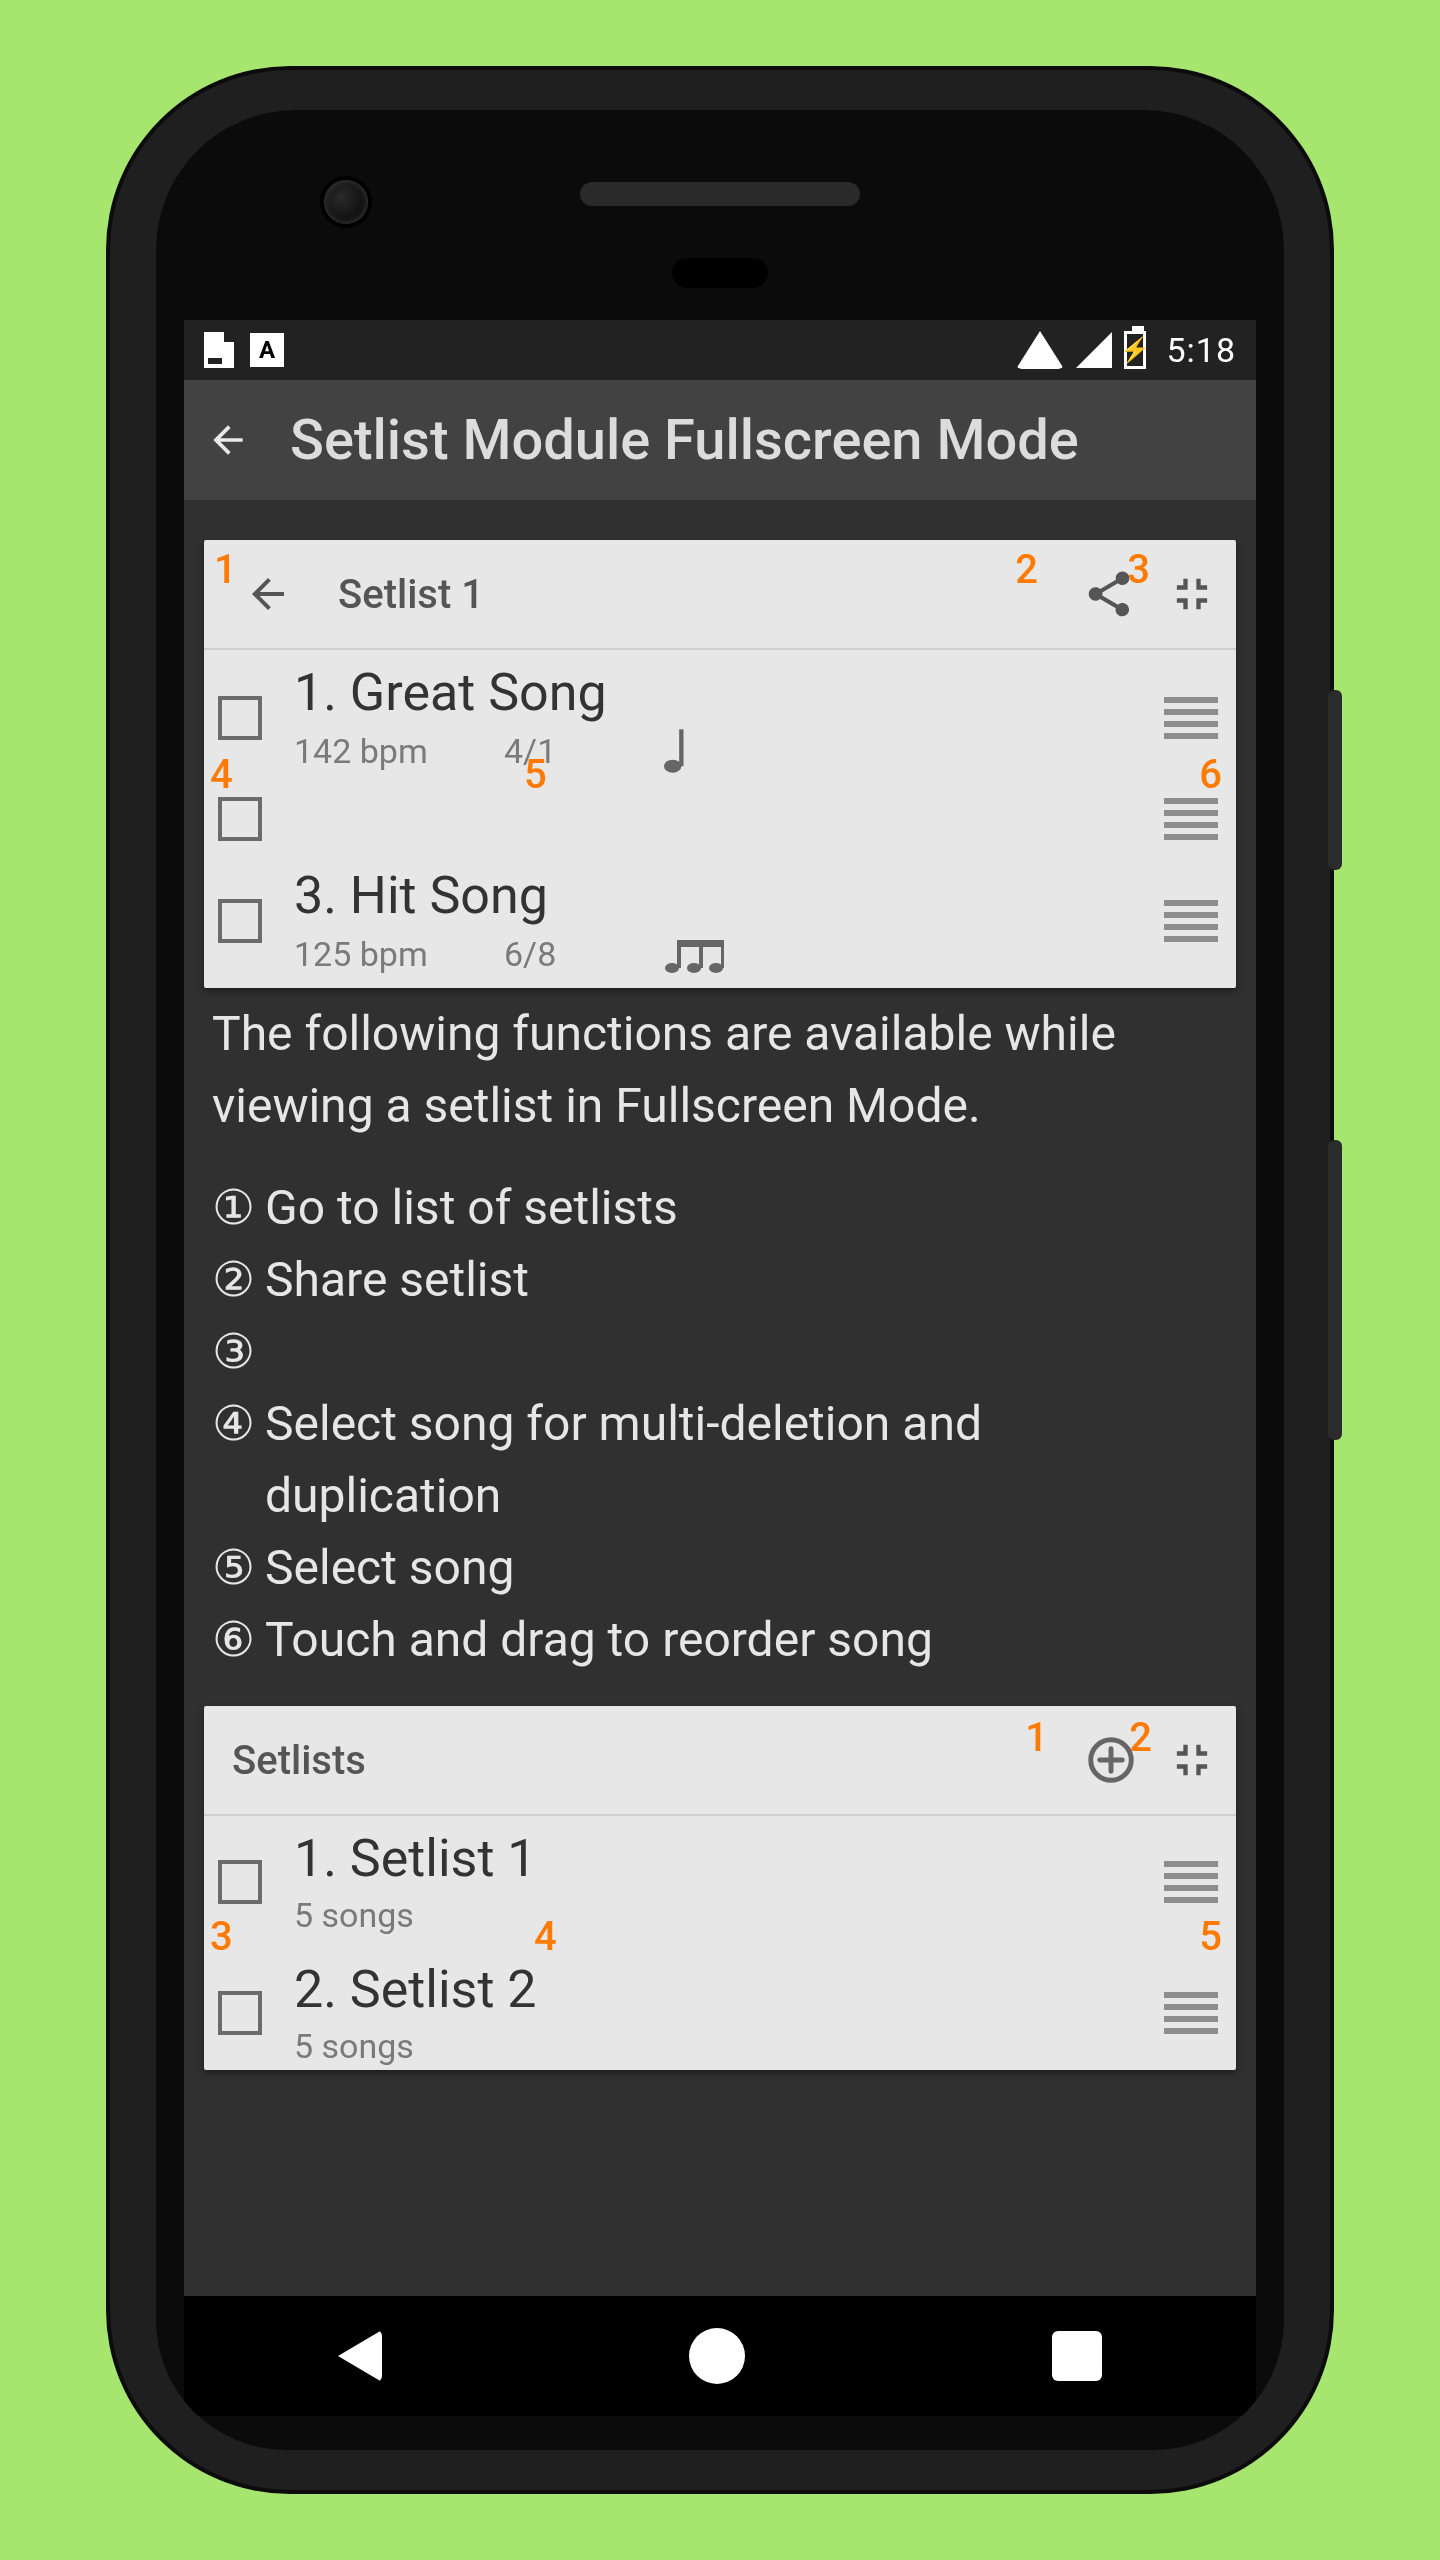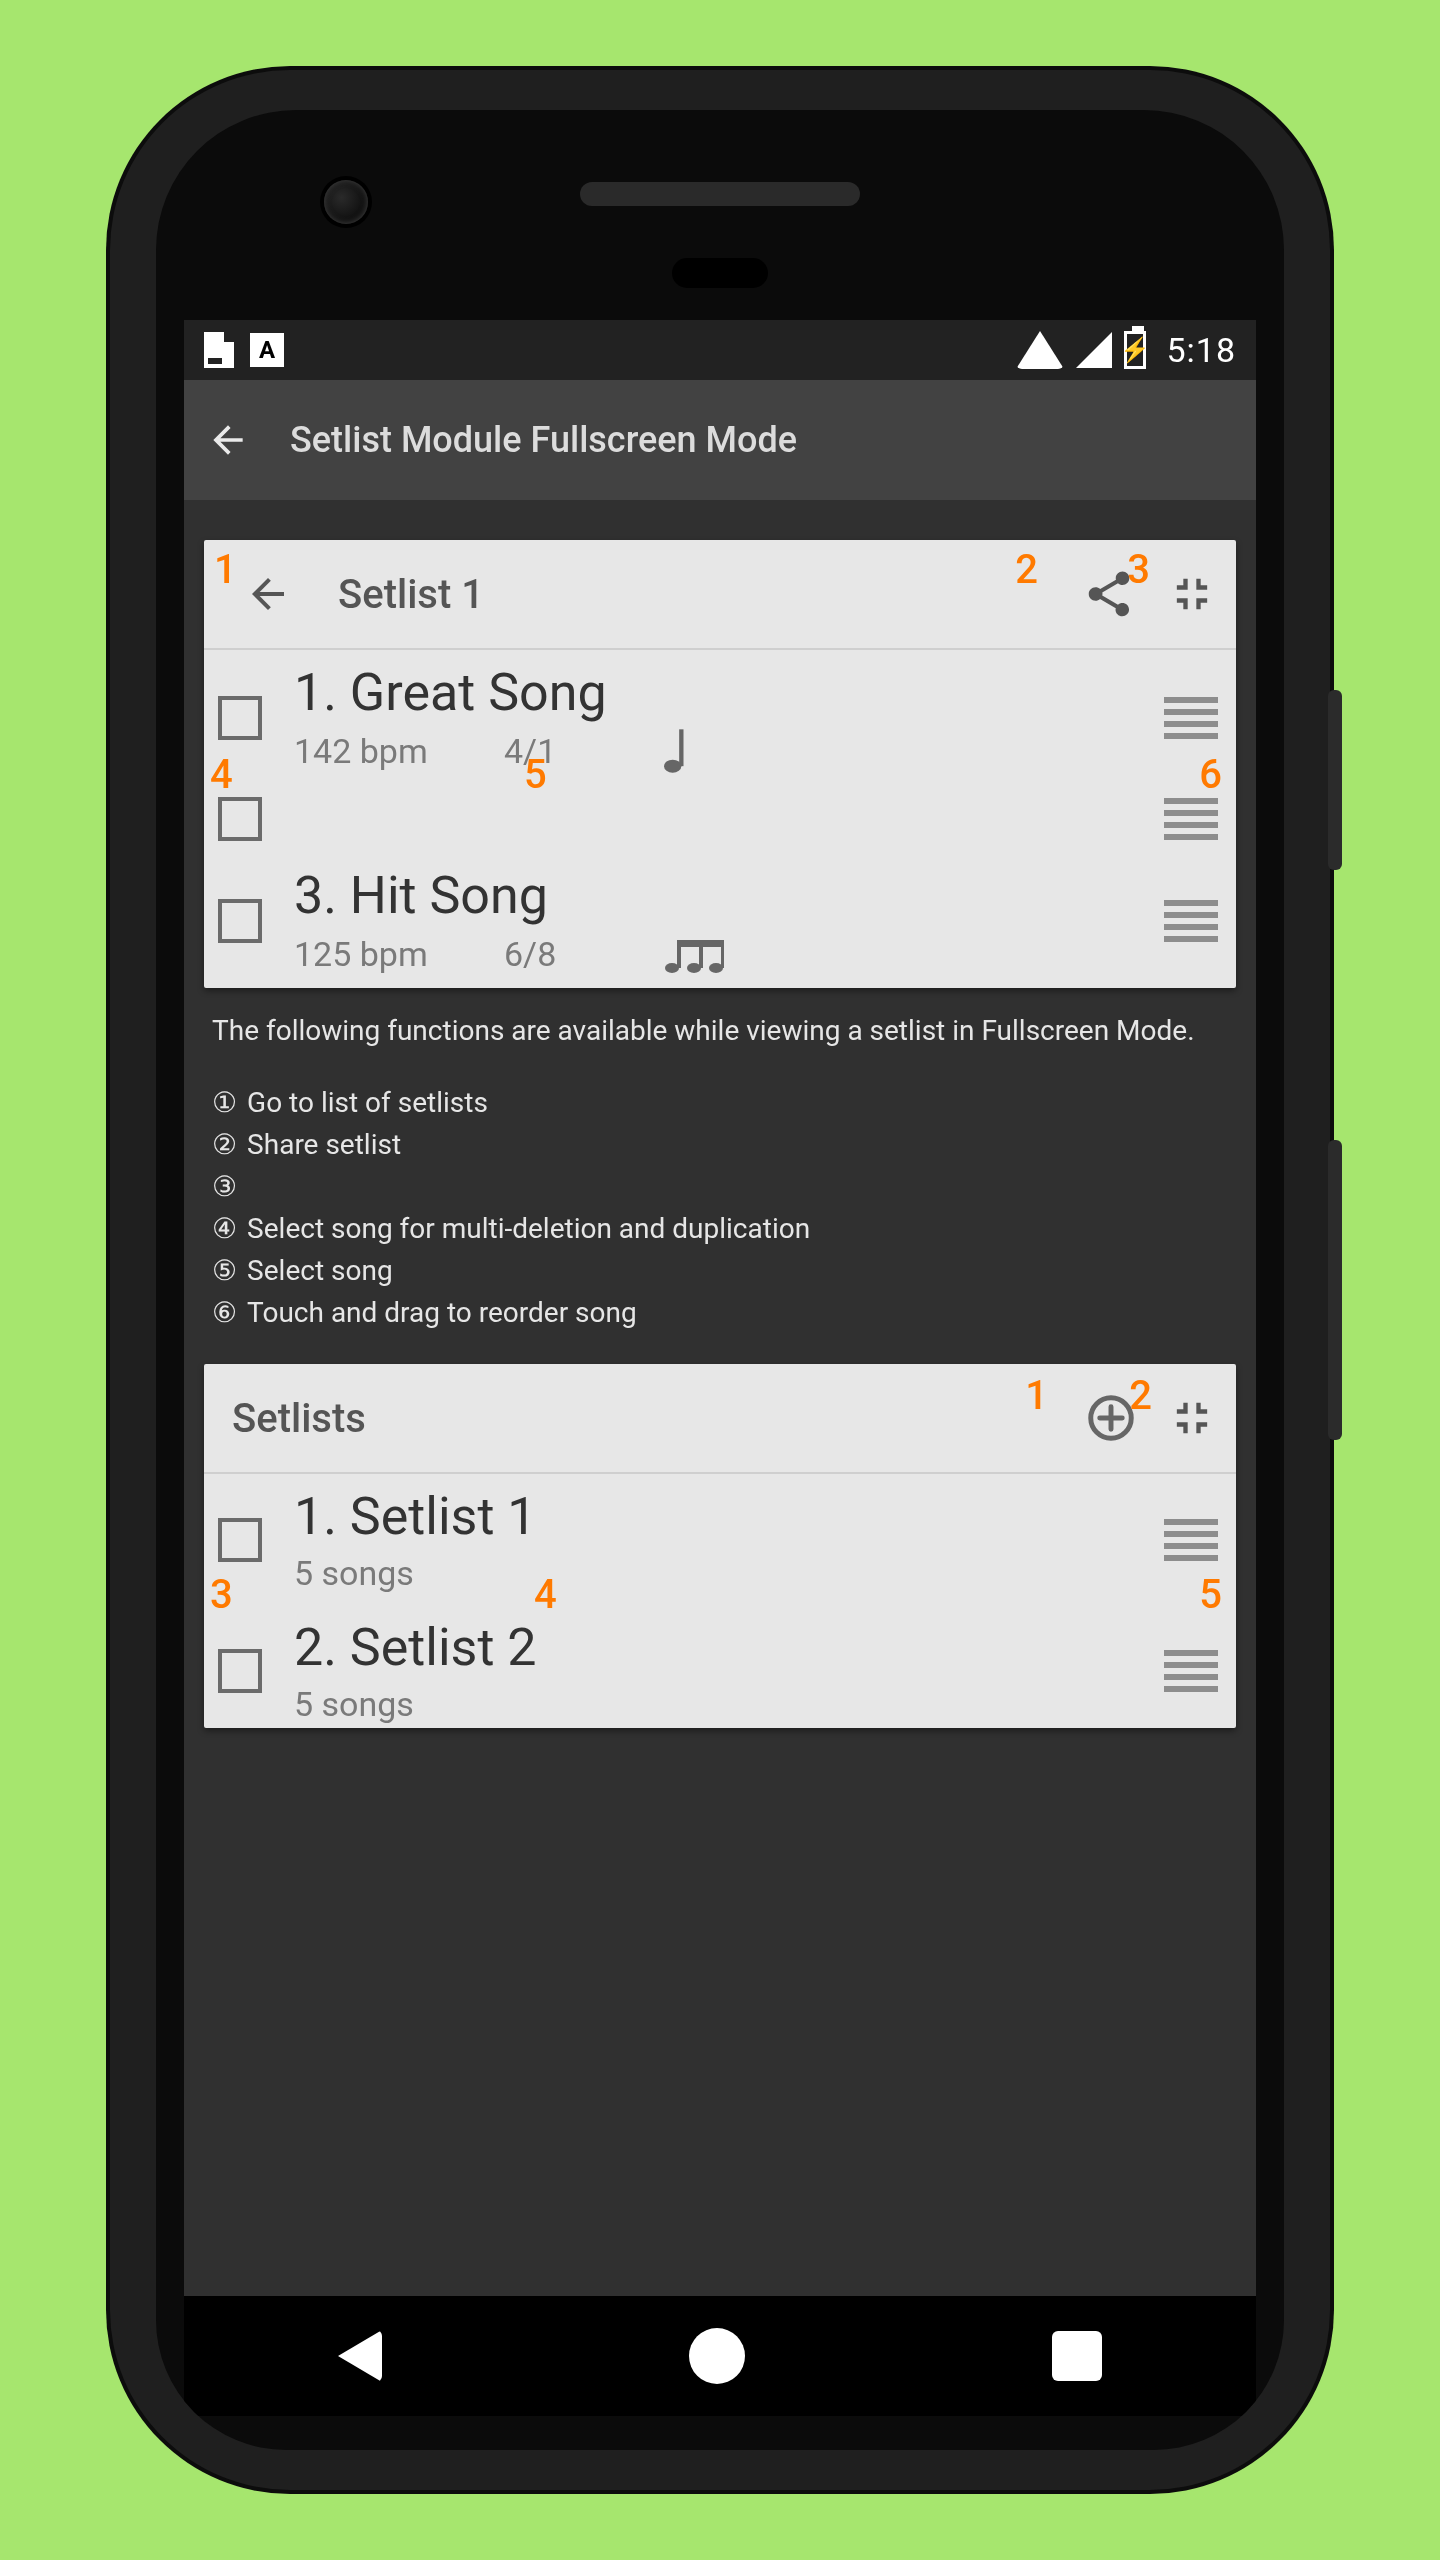--- a/index.html
+++ b/index.html
@@ -135,21 +135,21 @@
   .app-bar {
     height: 120px;
     background: #424242;
     display: flex;
     align-items: center;
     padding: 0 22px;
     color: #e6e6e6;
     flex: none;
   }
   .app-bar .back-arrow { color: #eaeaea; }
-  .app-title { font-size: 36px; margin-left: 40px; color: #dcdcdc; font-weight: 500; }
+  .app-title { font-size: 56px; margin-left: 40px; color: #dcdcdc; font-weight: 500; }
 
   .content {
     flex: 1;
     overflow: hidden;
     padding: 40px 20px 0 20px;
     color: #ececec;
   }
 
   .panel {
     background: #e7e7e7;
@@ -196,22 +196,22 @@
 
   .anno {
     position: absolute;
     color: #ff7a00;
     font-size: 40px;
     font-weight: 500;
     pointer-events: none;
   }
 
   .desc-block {
-    padding: 22px 8px 30px 8px;
-    font-size: 28px;
+    padding: 10px 8px 30px 8px;
+    font-size: 48px;
     line-height: 1.5;
     color: #e6e6e6;
   }
   .fn-list { margin-top: 30px; }
   .fn-item { display: flex; gap: 10px; }
 
   .nav-bar {
     height: 120px;
     background: #000;
     margin: 0 28px 34px 28px;

